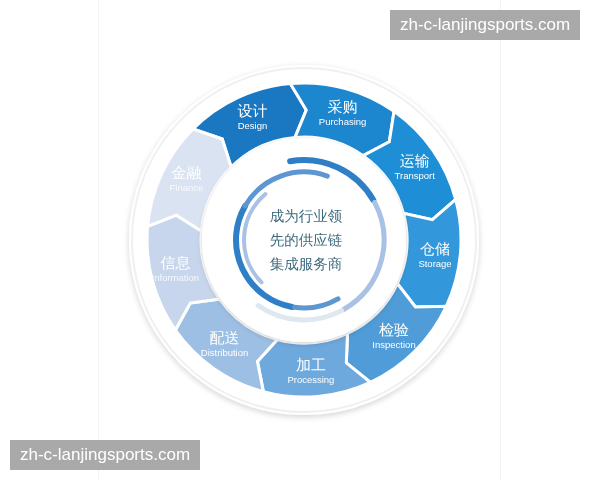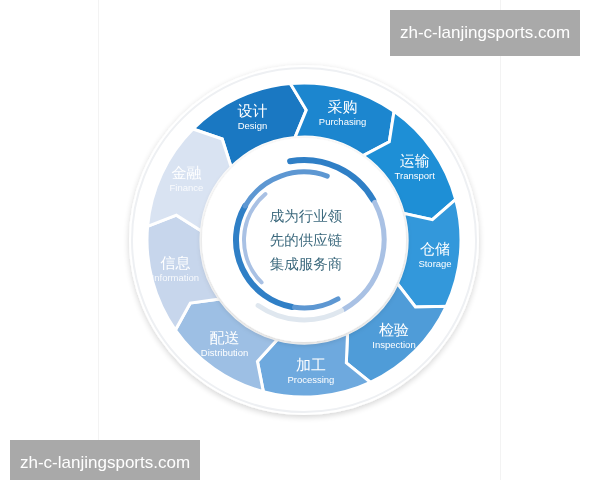--- a/index.html
+++ b/index.html
@@ -9,21 +9,21 @@
   }
   .frame-line {
     position: absolute; top: 0; bottom: 0; width: 1px; background: #f3f3f3;
   }
   .frame-left { left: 98px; }
   .frame-right { left: 500px; }
   .diagram { position: absolute; left: 0; top: 0; width: 600px; height: 480px; }
   .watermark {
     position: absolute; background: #a9a9a9; color: #ffffff;
     font-family: "Liberation Sans", sans-serif; font-size: 17px;
-    padding: 8px 10px; height: 30px; line-height: 30px; white-space: nowrap;
+    padding: 0 10px; height: 30px; line-height: 30px; white-space: nowrap;
   }
   .wm-top { left: 390px; top: 10px; }
   .wm-bottom { left: 10px; top: 440px; }
   .seg-cn { font-family: "DejaVu Sans", sans-serif; font-size: 15px; fill: #ffffff; }
   .seg-en { font-family: "Liberation Sans", sans-serif; font-size: 9.5px; fill: #ffffff; }
   .center-text { font-family: "DejaVu Sans", sans-serif; font-size: 14.5px; fill: #3d6a7e; }
 </style>
 </head>
 <body>
 

